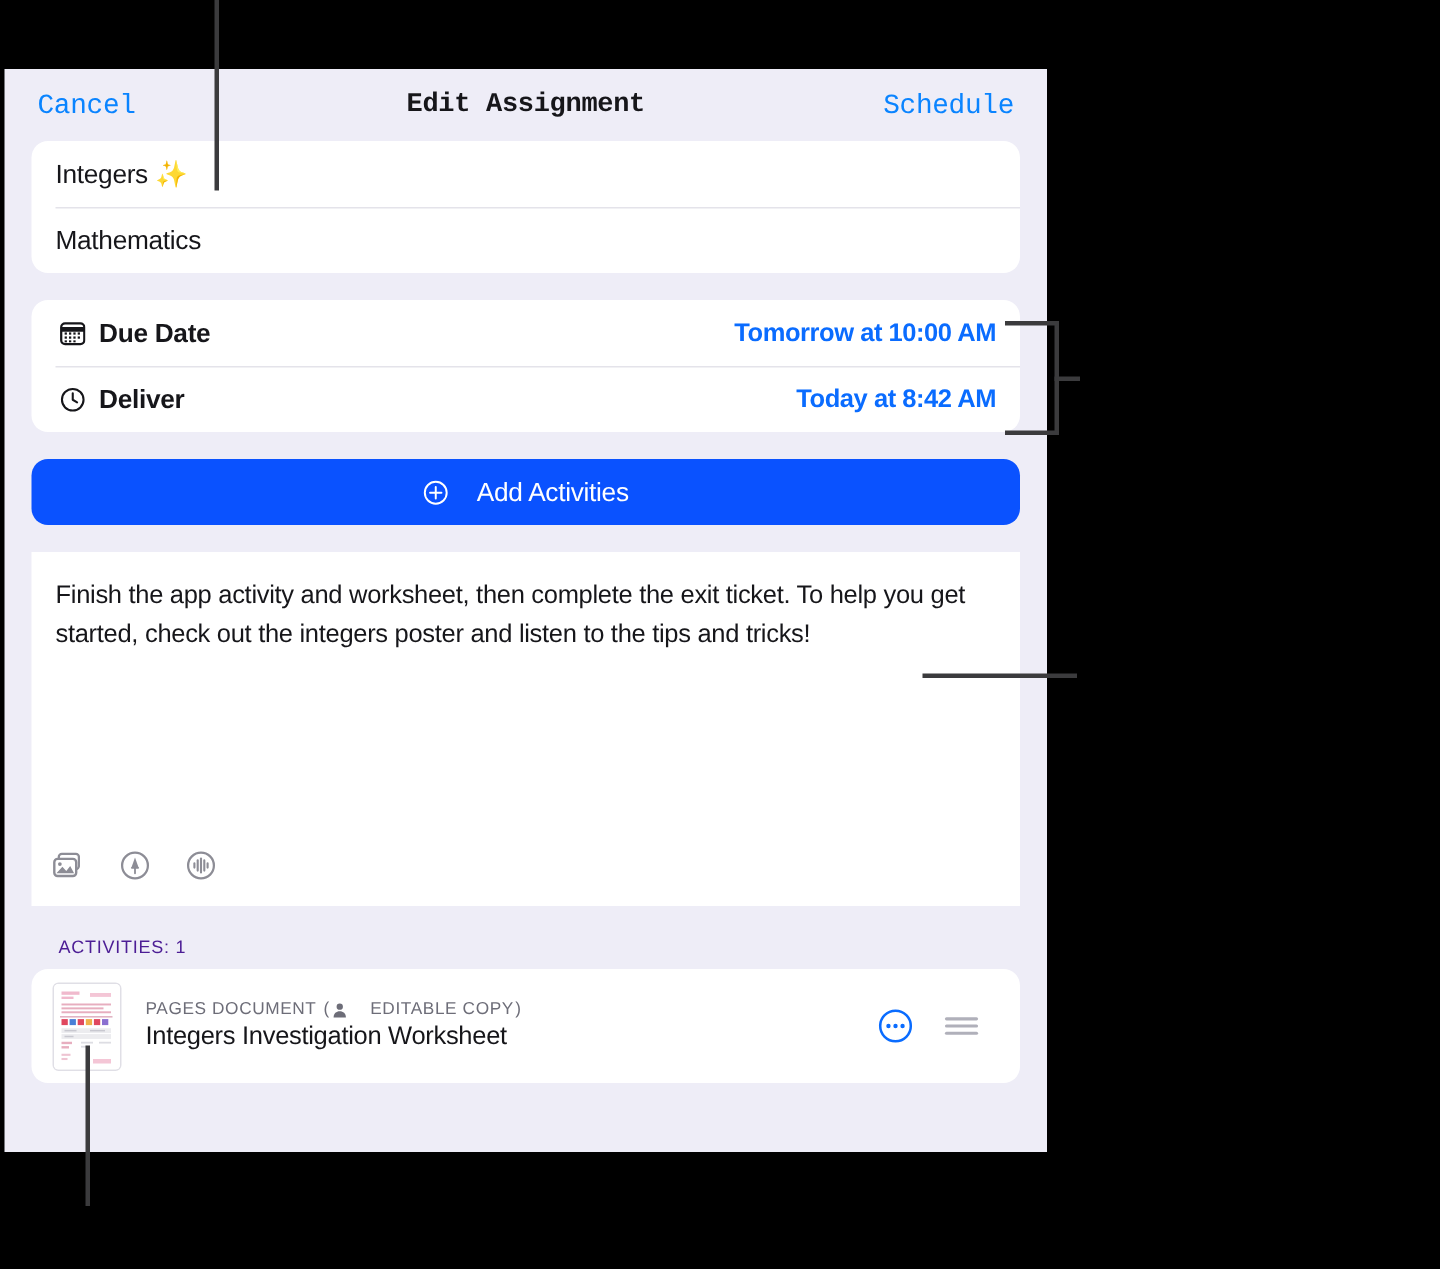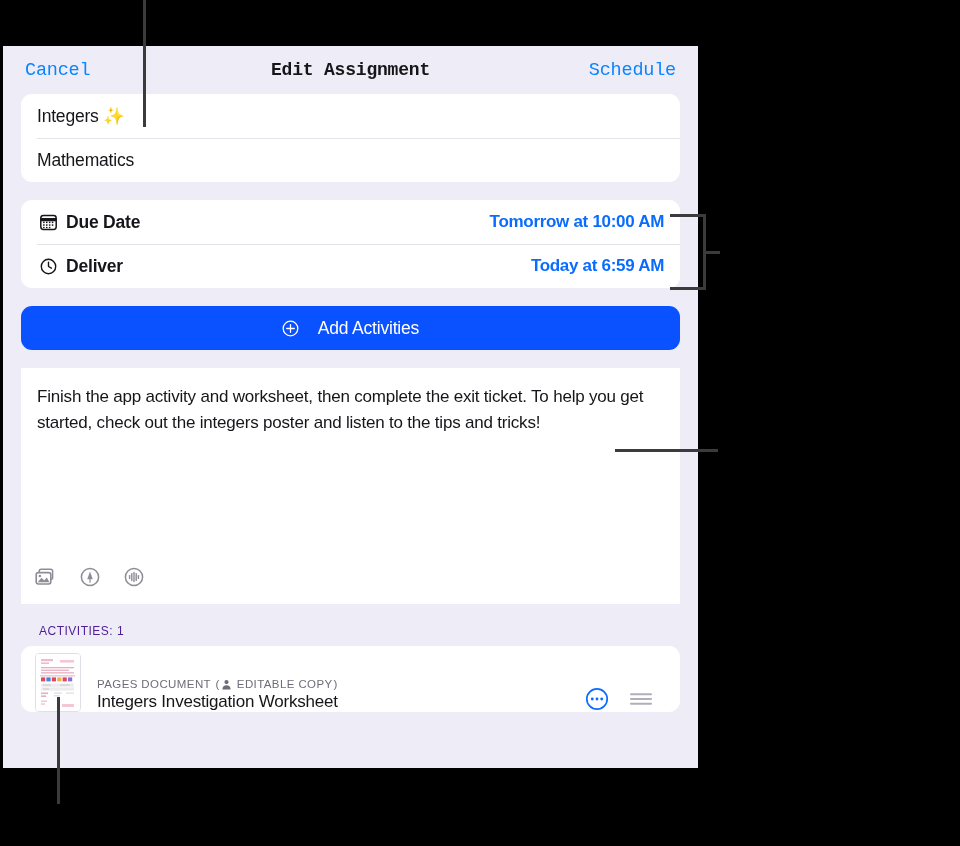--- a/index.html
+++ b/index.html
@@ -177,23 +177,23 @@
   }
 
   
   .activities-header {
     margin: 20px 0 8px 36px;
     font-size: 12px;
     letter-spacing: 0.5px;
     color: #4c1d95;
   }
   .card-activity {
-    height: 66px;
-    display: flex;
-    align-items: flex-end;
+    height: 76px;
+    display: flex;
+    align-items: center;
     padding: 0 14px;
     box-sizing: border-box;
   }
   .thumb {
     width: 44px;
     height: 57px;
     border-radius: 4px;
     border: 1px solid #e0dfe6;
     background: #ffffff;
     flex: 0 0 auto;
@@ -288,21 +288,21 @@
       <span class="row-value">Tomorrow at 10:00 AM</span>
     </div>
     <div class="row">
       <span class="row-icon">
         <svg width="17" height="17" viewBox="0 0 17 17">
           <circle cx="8.5" cy="8.5" r="7.2" fill="none" stroke="#16161a" stroke-width="1.4"></circle>
           <path d="M8.5 4.2 V8.5 L11.4 10.2" fill="none" stroke="#16161a" stroke-width="1.4" stroke-linecap="round" stroke-linejoin="round"></path>
         </svg>
       </span>
       <span class="row-label">Deliver</span>
-      <span class="row-value">Today at 6:59 AM</span>
+      <span class="row-value">Today at 8:42 AM</span>
     </div>
   </div>
 
   <button class="add-btn">
     <span style="display:flex;align-items:center;">
       <svg width="17" height="17" viewBox="0 0 17 17">
         <circle cx="8.5" cy="8.5" r="7.3" fill="none" stroke="#ffffff" stroke-width="1.3"></circle>
         <path d="M8.5 4.7 V12.3 M4.7 8.5 H12.3" stroke="#ffffff" stroke-width="1.3" stroke-linecap="round"></path>
       </svg>
     </span>
@@ -396,21 +396,21 @@
     <div class="activity-text">
       <div class="activity-kind">
         <span>PAGES DOCUMENT</span>
         <span>&nbsp;(</span>
         <span style="display:inline-flex;align-items:center;">
           <svg width="11" height="11" viewBox="0 0 11 11">
             <circle cx="5.5" cy="3.1" r="2.1" fill="#6d6d78"></circle>
             <path d="M1.4 10.4 C1.4 7.6 3.2 6.2 5.5 6.2 C7.8 6.2 9.6 7.6 9.6 10.4 Z" fill="#6d6d78"></path>
           </svg>
         </span>
-        <span style="margin-left:4px;">EDITABLE COPY</span>
+        <span style="margin-left:14px;">EDITABLE COPY</span>
         <span>)</span>
       </div>
       <div class="activity-title">Integers Investigation Worksheet</div>
     </div>
     <div class="activity-actions">
       <span class="more-btn">
         <svg width="24" height="24" viewBox="0 0 24 24">
           <circle cx="12" cy="12" r="10.2" fill="none" stroke="#0a6cff" stroke-width="1.7"></circle>
           <circle cx="7.3" cy="12" r="1.45" fill="#0a6cff"></circle>
           <circle cx="12" cy="12" r="1.45" fill="#0a6cff"></circle>

